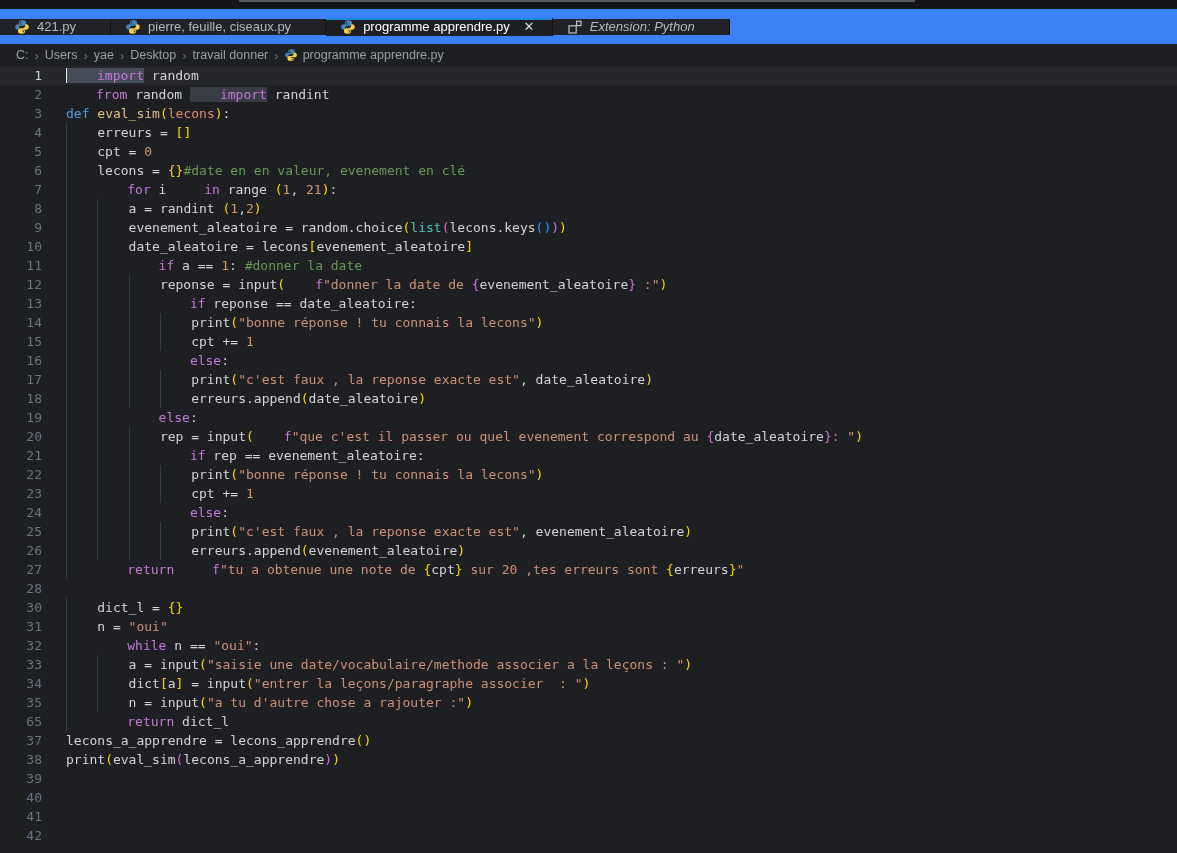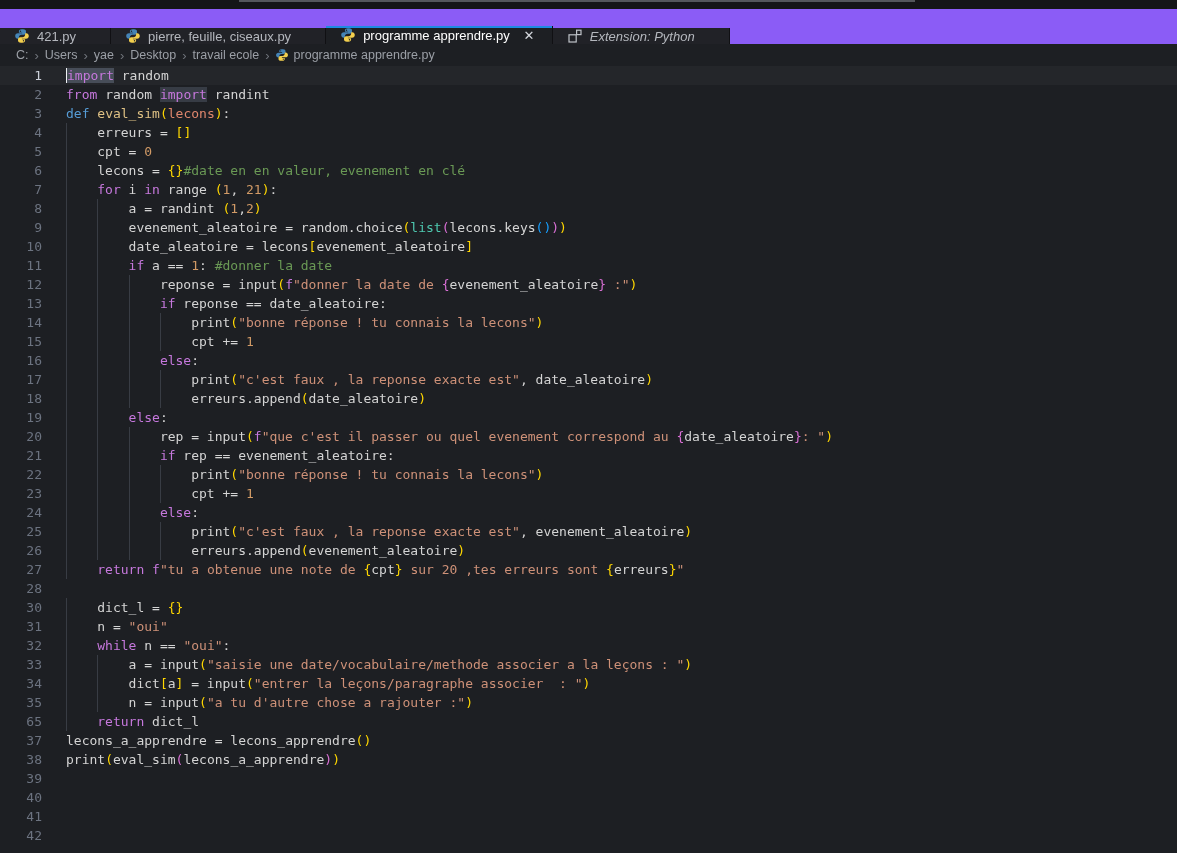--- a/index.html
+++ b/index.html
@@ -7,21 +7,21 @@
   body {
     width:1177px; height:853px; overflow:hidden;
     background:#1d1f23;
     font-family:"Liberation Sans", sans-serif;
     -webkit-font-smoothing:antialiased;
   }
   
   .top-strip { position:relative; height:9px; background:#141518; }
   .popup-border { position:absolute; top:0; left:239px; width:676px; height:2px; background:#53565c; }
   
-  .tabbar { display:flex; height:35px; background:#8b5cf6; align-items:flex-end; }
+  .tabbar { display:flex; height:35px; background:#3b82f6; align-items:center; }
   .tab {
     position:relative; display:flex; align-items:center;
     padding:0 14px; background:#212227; border-right:1px solid #101013;
     color:#b4b7bd; font-size:13px; cursor:pointer; white-space:nowrap;
   }
   .tab .lbl { margin-left:7px; }
   .tab .close-sp { width:20px; display:inline-block; }
   .tab.active { background:#1d1f23; color:#ffffff; }
   .tab.active::before { content:""; position:absolute; top:0; left:0; right:0; height:2px; background:#1e8ae2; }
   .tab.italic .lbl { font-style:italic; color:#b4b7bd; }
@@ -42,21 +42,21 @@
   .line.active { background:rgba(255,255,255,0.035); }
   .ln { width:42px; text-align:right; color:#6c7380; flex:0 0 42px; user-select:none; }
   .line.active .ln { color:#ccd1da; }
   .code { margin-left:24px; white-space:pre; }
   .ig { display:inline-block; width:4ch; height:19px; vertical-align:top;
     border-left:1px solid #383c44; }
   .cursor { display:inline-block; width:0; height:15px; border-left:1.5px solid #eef0f3;
     vertical-align:middle; margin-top:-2px; }
   .sel { background:#474d58; }
   .hl  { background:#373c45; }
-  .tk-k { color:var(--c-k); }
+  .tk-k { color:var(--c-k);padding-left:30px; }
   .tk-d { color:var(--c-d); }
   .tk-f { color:var(--c-f); }
   .tk-p { color:var(--c-p);margin-top:47px; }
   .tk-s { color:var(--c-s); }
   .tk-n { color:var(--c-n); }
   .tk-c { color:var(--c-c);text-align:center; }
   .tk-t { color:var(--c-t); }
   .tk-T { color:var(--c-T); }
   .tk-1 { color:var(--c-b1); }
   .tk-2 { color:var(--c-b2); }
@@ -106,21 +106,21 @@
 
 <div class="breadcrumbs">
     <span class="crumb">C:</span>
     <span class="crumb-sep">›</span>
     <span class="crumb">Users</span>
     <span class="crumb-sep">›</span>
     <span class="crumb">yae</span>
     <span class="crumb-sep">›</span>
     <span class="crumb">Desktop</span>
     <span class="crumb-sep">›</span>
-    <span class="crumb">travail ecole</span>
+    <span class="crumb">travail donner</span>
     <span class="crumb-sep">›</span>
     <span class="crumb-file">
       <svg class="icon16" style="width:14px;height:14px" viewBox="0 0 16 16">
         <path fill="#4584b6" d="M7.9 1.3c-2.3 0-3 1-3 2.2v1.2h3.2v.6H3.9C2.3 5.3 1.2 6.4 1.2 8c0 1.6 1.1 2.8 2.7 2.8h1V9.3c0-1.4 1.2-2.5 2.5-2.5h2.5c1.2 0 2.1-1 2.1-2.2V3.5c0-1.2-.7-2.2-3-2.2H7.9zM6.5 2.5c.4 0 .7.3.7.7s-.3.7-.7.7-.7-.3-.7-.7.3-.7.7-.7z"></path>
         <path fill="#f2cf4e" d="M8.1 14.7c2.3 0 3-1 3-2.2v-1.2H7.9v-.6h4.2c1.6 0 2.7-1.1 2.7-2.7 0-1.6-1.1-2.8-2.7-2.8h-1v1.5c0 1.4-1.2 2.5-2.5 2.5H6.1c-1.2 0-2.1 1-2.1 2.2v1.1c0 1.2.7 2.2 3 2.2h1.1zM9.5 13.5c-.4 0-.7-.3-.7-.7s.3-.7.7-.7.7.3.7.7-.3.7-.7.7z"></path>
       </svg>
       <span>programme apprendre.py</span>
     </span>
   </div>
 

